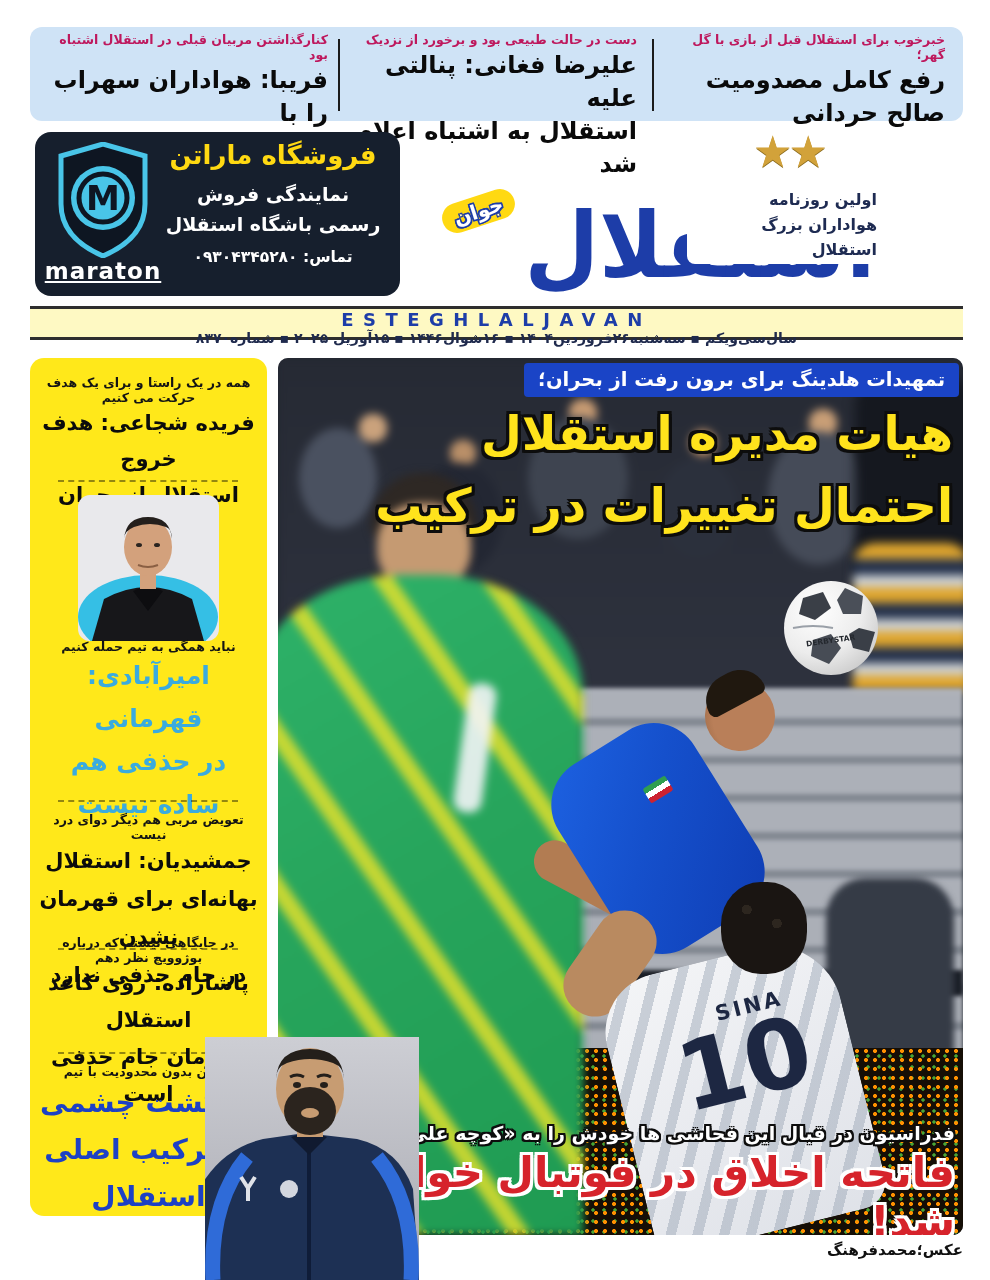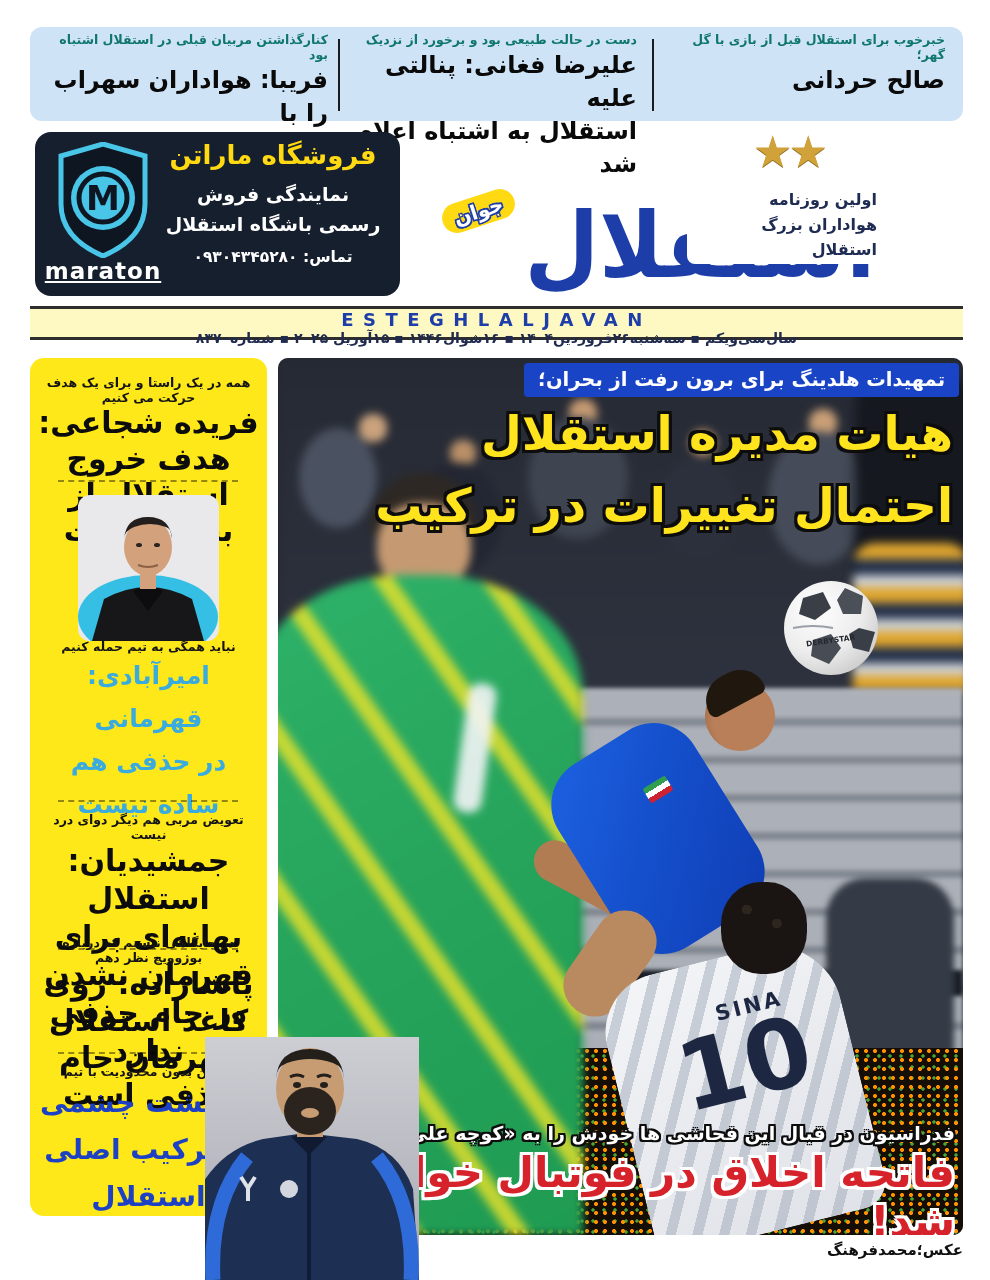--- a/index.html
+++ b/index.html
@@ -4,21 +4,21 @@
 <style>
   * { margin:0; padding:0; box-sizing:border-box; }
   html,body { width:990px; height:1280px; }
   body { font-family:"DejaVu Sans", sans-serif; background:#ffffff; }
   .page { position:relative; width:990px; height:1280px; background:#fff; overflow:hidden; }
 
   
   .topstrip { position:absolute; left:30px; top:27px; width:933px; height:94px;
     background:#cfe3f6; border-radius:12px; z-index:10; }
   .ts-col { position:absolute; top:5px; direction:rtl; text-align:right; padding:0 10px; }
-  .ts-col .k { font-size:12.5px; font-weight:bold; color:#0f766e; margin-bottom:2px; }
+  .ts-col .k { font-size:12.5px; font-weight:bold; color:#be185d; margin-bottom:2px; }
   .ts-col .h { font-size:24px; line-height:33px; font-weight:bold; color:#0a0a0a; }
   .ts-div { position:absolute; top:12px; width:2px; height:72px; background:#1c1c1c; }
 
   
   .adbox { position:absolute; left:35px; top:132px; width:365px; height:164px;
     background:#161f2d; border-radius:16px; z-index:10; }
   .ad-shield { position:absolute; left:20px; top:10px; width:96px; height:116px; }
   .ad-brand { position:absolute; left:6px; top:126px; width:124px; text-align:center;
     color:#fff; font-weight:bold; font-size:23px; letter-spacing:1px;text-decoration:underline; }
   .ad-text { position:absolute; right:8px; top:8px; width:238px; direction:rtl; text-align:center; }
@@ -45,21 +45,21 @@
     border-top:3px solid #2e2e2e; border-bottom:3px solid #2e2e2e; display:flex;
     justify-content:space-between; align-items:center; padding:0 8px; z-index:10; background:#fef9c3;flex-direction:column; }
   .dl-latin { color:#1d3da8; font-weight:bold; font-size:18px; letter-spacing:9.5px; }
   .dl-persian { direction:rtl; font-size:14px; font-weight:bold; color:#1f2a4d; }
 
   
   .sidebar { position:absolute; left:30px; top:358px; width:237px; height:858px;
     background:#ffe81a; border-radius:14px; z-index:10; }
   .sb { position:absolute; left:0; width:237px; direction:rtl; text-align:center; padding:0 8px; }
   .sb .k { font-size:12.5px; font-weight:bold; color:#141414; }
-  .h-black { font-size:30px; line-height:36px; font-weight:bold; color:#0c0c0c; }
+  .h-black { font-size:21px; line-height:36px; font-weight:bold; color:#0c0c0c; }
   .h-cyan  { font-size:25px; line-height:43px; font-weight:bold; color:#3aabdf; }
   .h-deepblue { font-size:28px; line-height:47px; font-weight:bold; color:#1d41c5; }
   .sb-div { position:absolute; left:28px; width:180px; border-top:2px dashed rgba(0,0,0,.42); }
   .portrait { position:absolute; left:48px; top:137px; width:141px; height:146px;
     border-radius:12px; overflow:hidden; }
 
   
   .photo { position:absolute; left:278px; top:358px; width:685px; height:877px;
     border-radius:10px; overflow:hidden; background:#232730; z-index:5; }
   .crowd { position:absolute; left:0; top:0; width:685px; height:560px; filter:blur(4px);
@@ -178,20 +178,21 @@
       <div class="h">فریبا: هواداران سهراب را با</div>
       <div class="h">مجیدی مقایسه می کردند</div>
     </div>
     <div class="ts-col" style="left:315px; width:302px;">
       <div class="k">دست در حالت طبیعی بود و برخورد از نزدیک</div>
       <div class="h">علیرضا فغانی: پنالتی علیه</div>
       <div class="h">استقلال به اشتباه اعلام شد</div>
     </div>
     <div class="ts-col" style="right:8px; width:300px;">
       <div class="k">خبرخوب برای استقلال قبل از بازی با گل گهر؛</div>
+      <div class="h">رفع کامل مصدومیت</div>
       <div class="h">صالح حردانی</div>
     </div>
     <div class="ts-div" style="left:308px;"></div>
     <div class="ts-div" style="left:622px;"></div>
   </div>
 
   <div class="adbox">
     <svg class="ad-shield" viewBox="0 0 96 116">
       <path d="M48 2 L90 14 L90 62 Q90 96 48 114 Q6 96 6 62 L6 14 Z" fill="#0e1622" stroke="#49c5e8" stroke-width="5"></path>
       <circle cx="48" cy="56" r="32" fill="#49c5e8"></circle>

